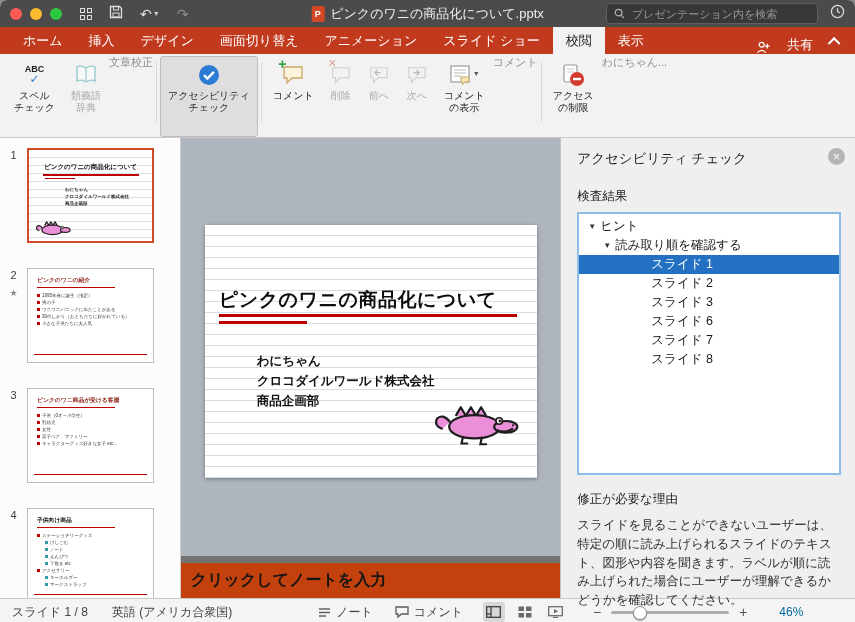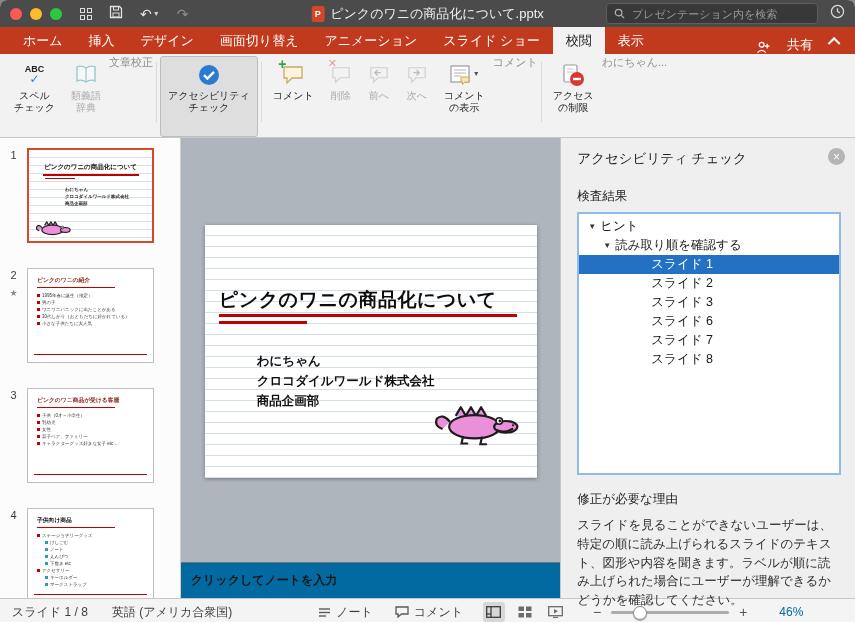--- a/index.html
+++ b/index.html
@@ -75,21 +75,21 @@
   .tt-foot{position:absolute;left:6px;right:6px;bottom:7px;height:1.5px;background:#C00000;}
 
   .centercol{width:380px;display:flex;flex-direction:column;}
   .canvas{flex:1;background:#AFB5BD;position:relative;}
   .slide{position:absolute;left:24px;top:87px;width:332px;height:253px;background:#fff;box-shadow:0 1px 4px rgba(0,0,0,.35);background-image:repeating-linear-gradient(to bottom,rgba(0,0,0,0) 0,rgba(0,0,0,0) 10px,#D5DEE5 10px,#D5DEE5 11px);}
   .s-title{position:absolute;top:62px;left:14px;width:306px;font-size:19px;font-weight:bold;color:#0D0D0D;letter-spacing:.5px;white-space:nowrap;}
   .s-ul1{position:absolute;top:89px;left:14px;width:298px;height:3px;background:#BF0000;}
   .s-ul2{position:absolute;top:96px;left:14px;width:88px;height:3px;background:#BF0000;}
   .s-body{position:absolute;top:126px;left:52px;font-size:12.5px;font-weight:600;color:#101010;line-height:20px;}
   .croc-main{position:absolute;left:226px;top:170px;width:90px;height:52px;}
-  .notesbar{height:35px;background:#0369a1;border-top:1px solid #737373;display:flex;align-items:center;padding-left:10px;font-size:12px;font-weight:bold;color:#151515;}
+  .notesbar{height:35px;background:#c2410c;border-top:7px solid #737373;display:flex;align-items:center;padding-left:10px;font-size:16px;font-weight:bold;color:#151515;}
 
   
   .panel{width:295px;background:#EFEFEF;border-left:1px solid #C6C6C6;padding:12px 14px 0 16px;position:relative;box-sizing:border-box;}
   .p-title{font-size:13.5px;color:#1F1F1F;}
   .p-close{position:absolute;top:10px;right:10px;width:17px;height:17px;border-radius:50%;background:#B5B5B5;color:#fff;display:flex;align-items:center;justify-content:center;font-size:12px;line-height:1;}
   .p-results{margin-top:20px;font-size:12.5px;color:#222;}
   .p-list{margin-top:7px;background:#fff;border:2px solid #8FBCE6;height:263px;padding-top:3px;font-size:12.5px;color:#1A1A1A;box-sizing:border-box;overflow:hidden;}
   .p-row{height:19px;display:flex;align-items:center;}
   .p-row .tri{font-size:8px;margin-right:4px;color:#333;}
   .p-row.lv1{padding-left:9px;}

